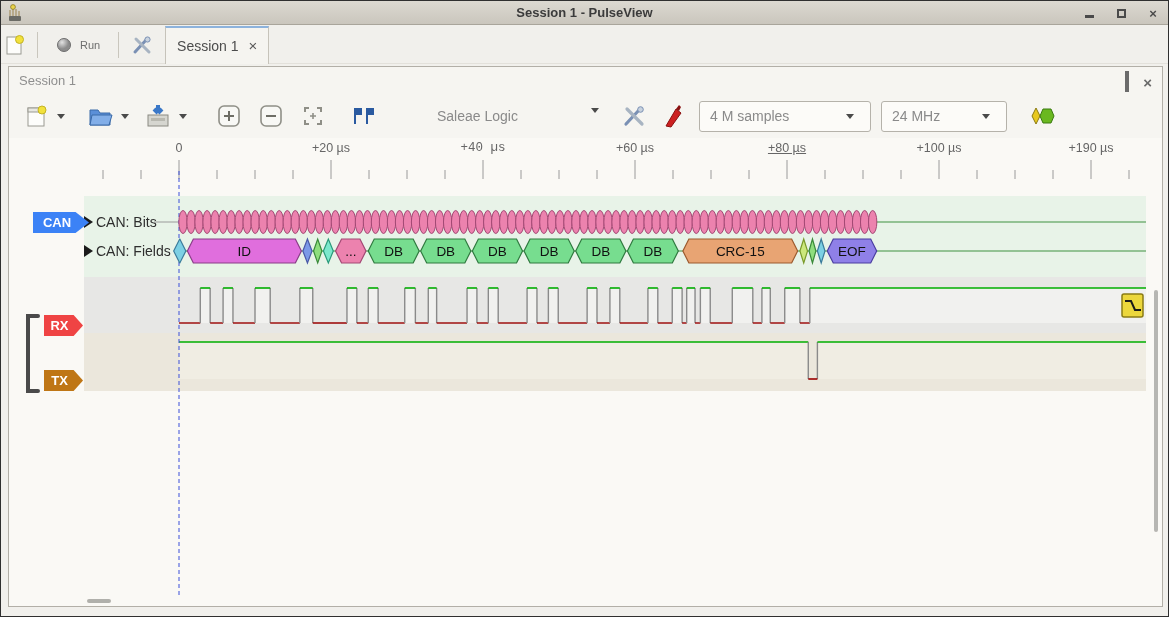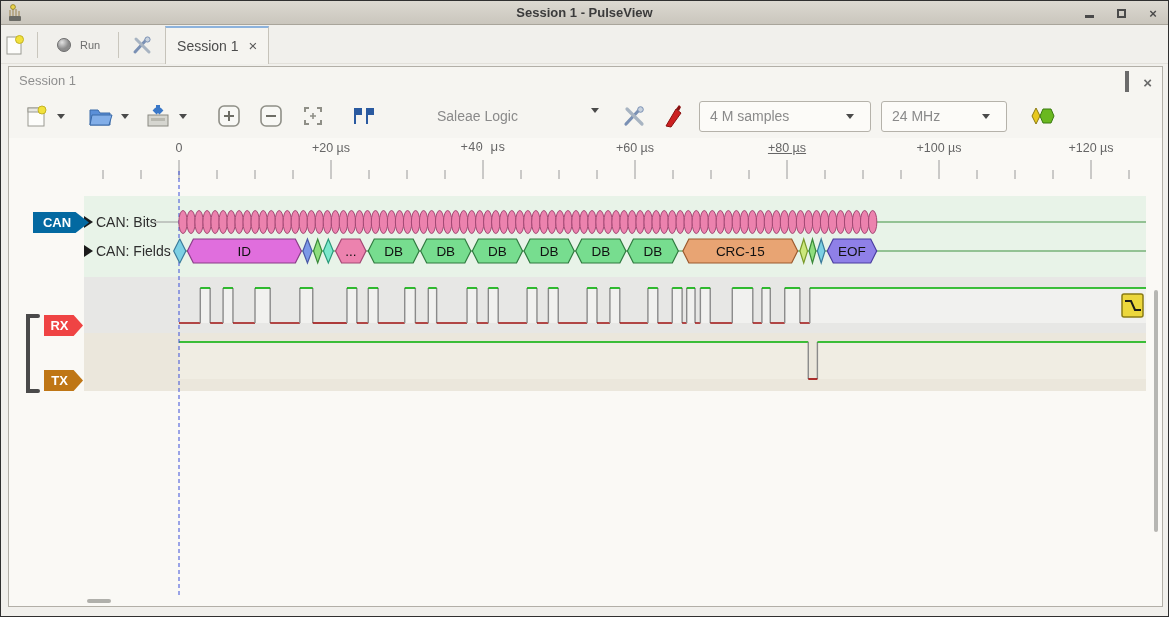--- a/index.html
+++ b/index.html
@@ -218,21 +218,21 @@
       <div class="row-bg row-rx"></div>
       <div class="row-bg row-tx"></div>
 
       <div id="ruler-labels">
           <span class="ruler-label" style="left: 170px;">0</span>
           <span class="ruler-label" style="left: 322px;">+20 µs</span>
           <span class="ruler-label" style="left: 474px; font-family: Liberation Mono, monospace;">+40 µs</span>
           <span class="ruler-label" style="left: 626px;">+60 µs</span>
           <span class="ruler-label" style="left: 778px; text-decoration: underline;">+80 µs</span>
           <span class="ruler-label" style="left: 930px;">+100 µs</span>
-          <span class="ruler-label" style="left: 1082px;">+120 µs</span>
+          <span class="ruler-label" style="left: 1082px;">+190 µs</span>
         </div>
 
       <svg id="trace-svg" class="overlay" width="1153" height="468">
           <line x1="94" y1="32" x2="94" y2="41" stroke="#9a9a9a" stroke-width="1"></line>
           <line x1="132" y1="32" x2="132" y2="41" stroke="#9a9a9a" stroke-width="1"></line>
           <line x1="170" y1="22" x2="170" y2="41" stroke="#9a9a9a" stroke-width="1"></line>
           <line x1="208" y1="32" x2="208" y2="41" stroke="#9a9a9a" stroke-width="1"></line>
           <line x1="246" y1="32" x2="246" y2="41" stroke="#9a9a9a" stroke-width="1"></line>
           <line x1="284" y1="32" x2="284" y2="41" stroke="#9a9a9a" stroke-width="1"></line>
           <line x1="322" y1="22" x2="322" y2="41" stroke="#9a9a9a" stroke-width="1"></line>
@@ -494,21 +494,21 @@
           <polygon points="75,78 75,90 84,84" fill="#1a1a1a"></polygon>
           <polygon points="75,107 75,119 84,113" fill="#1a1a1a"></polygon>
           <path d="M29,178 L19,178 L19,253 L29,253" fill="none" stroke="#4a4a4a" stroke-width="4" stroke-linecap="round"></path>
           <rect x="1113" y="156" width="21" height="23" rx="2" fill="#ecd73c" stroke="#8a7c14" stroke-width="1.5"></rect>
           <path d="M1116,163 h6 l4,9 h6" fill="none" stroke="#1a1a1a" stroke-width="2"></path>
         </svg>
 
       <div class="row-label" style="left:87px;top:76px">CAN: Bits</div>
       <div class="row-label" style="left:87px;top:105px">CAN: Fields</div>
 
-      <div class="tag" style="left: 24px; top: 74px; width: 56px; height: 21px; background: #0369a1;" id="tag-can">
+      <div class="tag" style="left: 24px; top: 74px; width: 56px; height: 21px; background: #3b82f6;" id="tag-can">
         <span>CAN</span>
       </div>
       <div class="tag" style="left: 35px; top: 177px; width: 39px; height: 21px; background: #ef4444;" id="tag-rx">
         <span>RX</span>
       </div>
       <div class="tag" style="left: 35px; top: 232px; width: 39px; height: 21px; background: rgb(191, 118, 21);" id="tag-tx">
         <span>TX</span>
       </div>
 
       <div class="scroll-h"></div>

